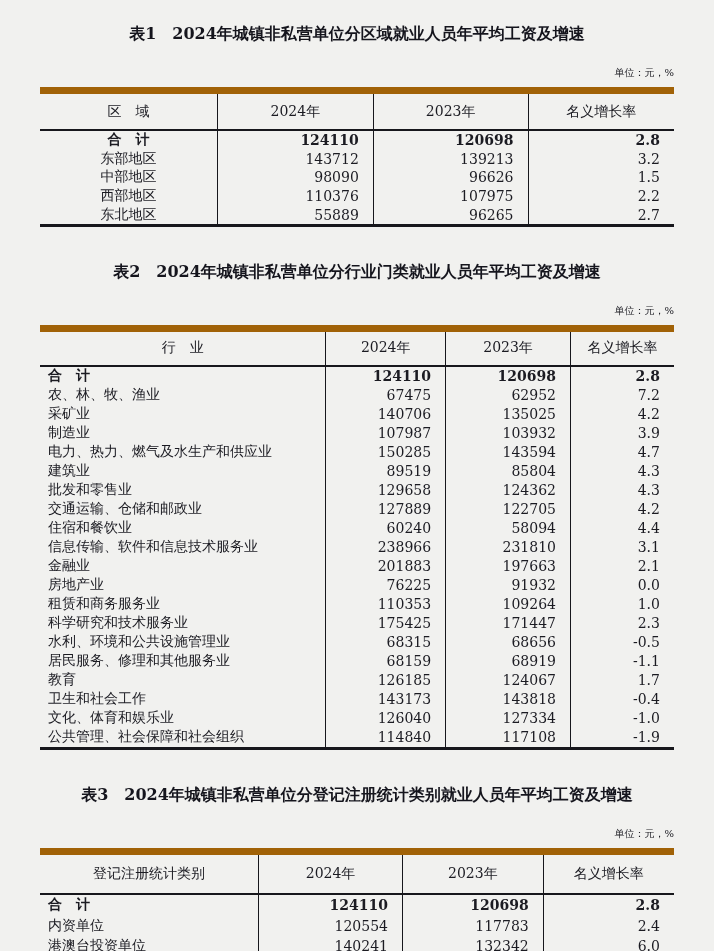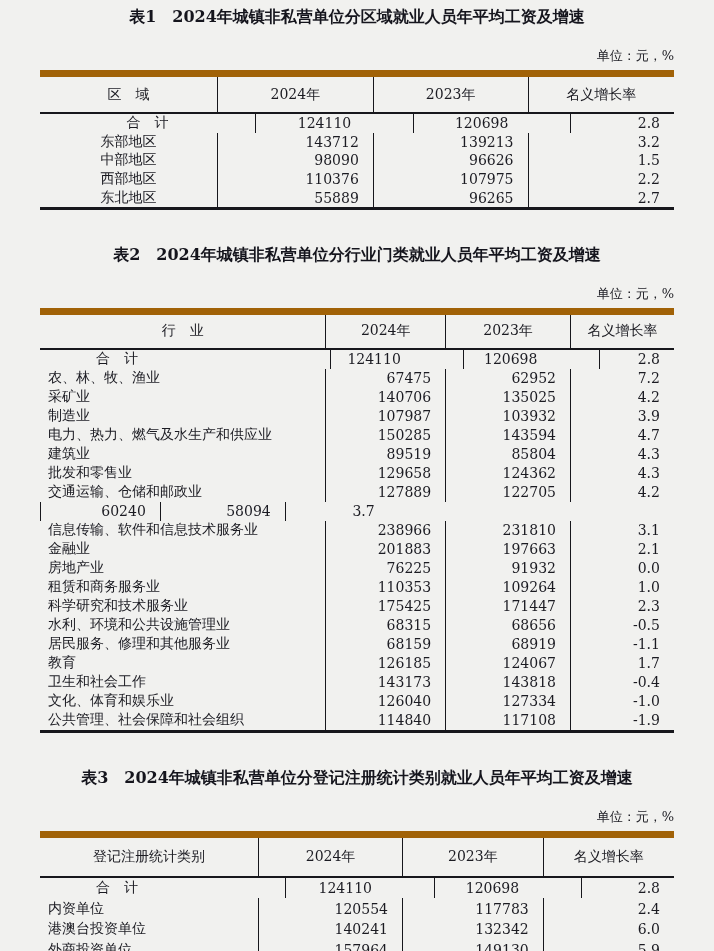--- a/index.html
+++ b/index.html
@@ -7,32 +7,32 @@
     width: 714px;
     height: 951px;
     background: #f1f1ef;
     color: #1b1b22;
     font-family: "DejaVu Serif", "Liberation Serif", serif;
     overflow: hidden;
   }
   .page { padding: 6px 40px 0 40px; }
   .tbl-section + .tbl-section { margin-top: 34px; }
   .tbl-title {
-    margin: 0;
+    margin: 17px;
     text-align: center;
     font-size: 16px;
     line-height: 21px;
     font-weight: bold;
     color: #15151d;
   }
   .unit-note {
     margin-top: 20px;
     margin-bottom: 5px;
     text-align: right;
-    font-size: 13px;
+    font-size: 10px;
     line-height: 18px;
     color: #1b1b22;
   }
   .tbl {
     border-top: 7px solid #a16207;
     border-bottom: 3px solid #17171c;
     background: transparent;
   }
   .thead { display: flex; border-bottom: 2px solid #17171c; }
   .row { display: flex; }
@@ -40,21 +40,21 @@
     box-sizing: border-box;
     display: flex;
     align-items: center;
     font-size: 14px;
     overflow: hidden;
     white-space: nowrap;
   }
   .cell.c2, .cell.c3, .cell.c4 { border-left: 1.5px solid #17171c; }
   .thead .cell { justify-content: center; }
   .num { justify-content: flex-end; padding-right: 14px; }
-  .tbody .row:first-child .cell { font-weight: normal; margin-left: 48px; }
+  .tbody .row:first-child .cell { font-weight: bold; }
 
   
   .t1 .thead { height: 35px; }
   .t1 .tbody .row { height: 18.6px; }
   .t1 .c1 { width: 27.9%; }
   .t1 .c2 { width: 24.6%; }
   .t1 .c3 { width: 24.4%; }
   .t1 .c4 { width: 23.1%; }
   .t1 .tbody .c1 { justify-content: center; }
 
@@ -181,23 +181,24 @@
           <div class="cell c3 num">124362</div>
           <div class="cell c4 num">4.3</div>
         </div>
           <div class="row">
           <div class="cell c1">交通运输、仓储和邮政业</div>
           <div class="cell c2 num">127889</div>
           <div class="cell c3 num">122705</div>
           <div class="cell c4 num">4.2</div>
         </div>
           <div class="row">
+          <div class="cell c1">住宿和餐饮业</div>
           <div class="cell c2 num">60240</div>
           <div class="cell c3 num">58094</div>
-          <div class="cell c4 num">3.7</div>
+          <div class="cell c4 num">4.4</div>
         </div>
           <div class="row">
           <div class="cell c1">信息传输、软件和信息技术服务业</div>
           <div class="cell c2 num">238966</div>
           <div class="cell c3 num">231810</div>
           <div class="cell c4 num">3.1</div>
         </div>
           <div class="row">
           <div class="cell c1">金融业</div>
           <div class="cell c2 num">201883</div>

